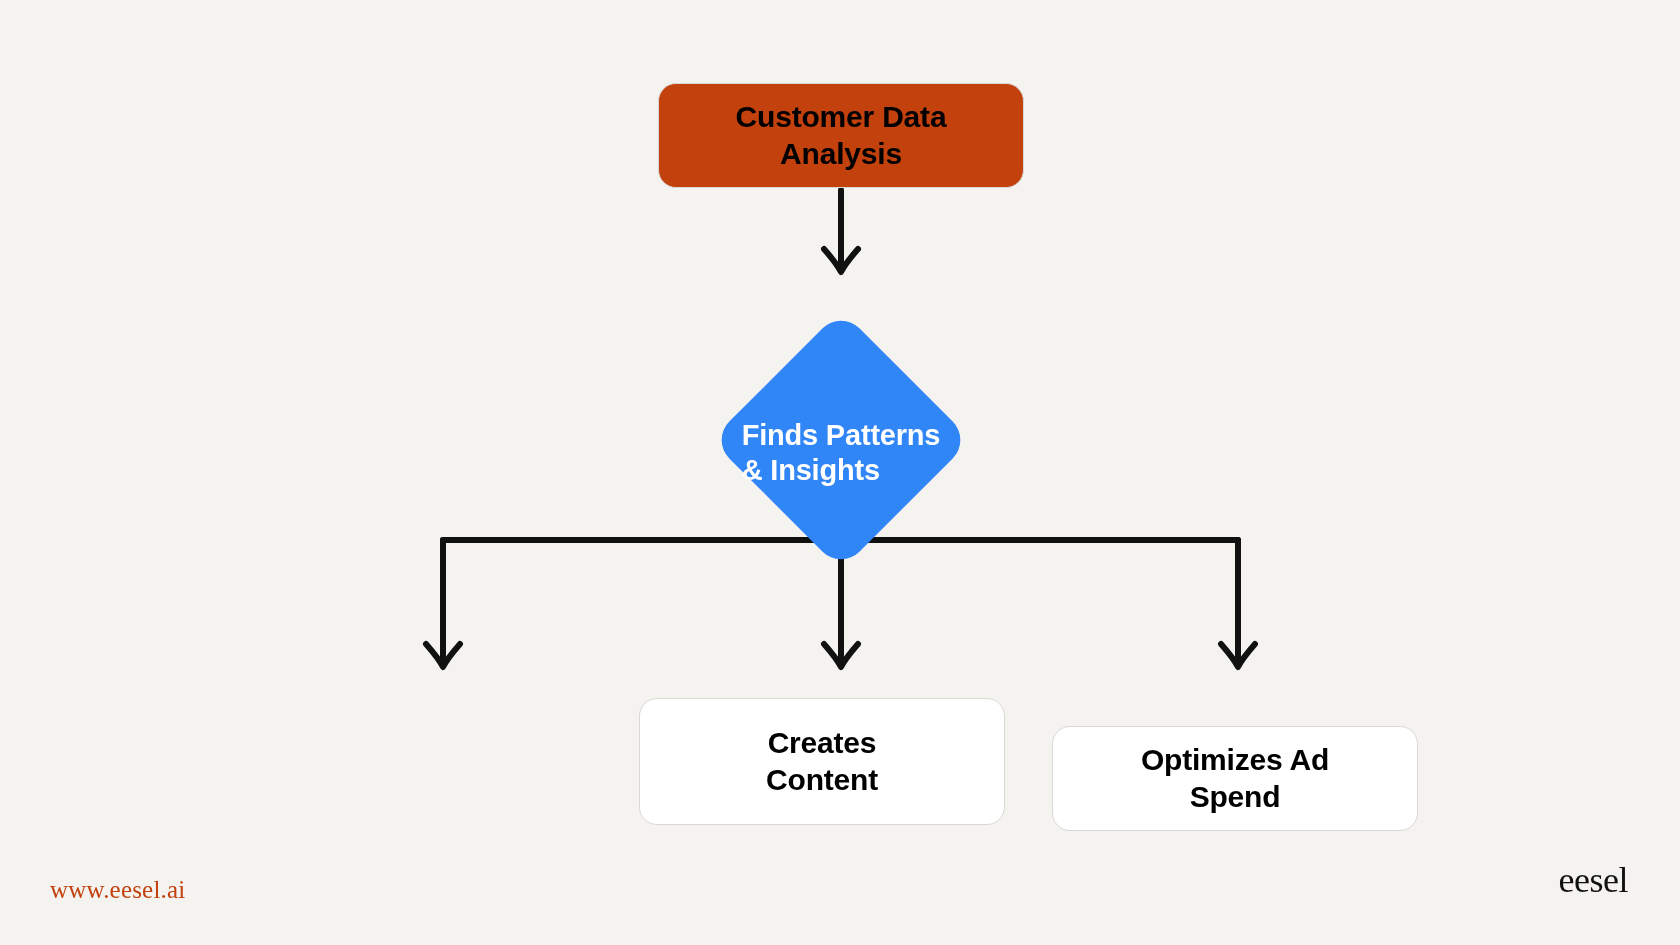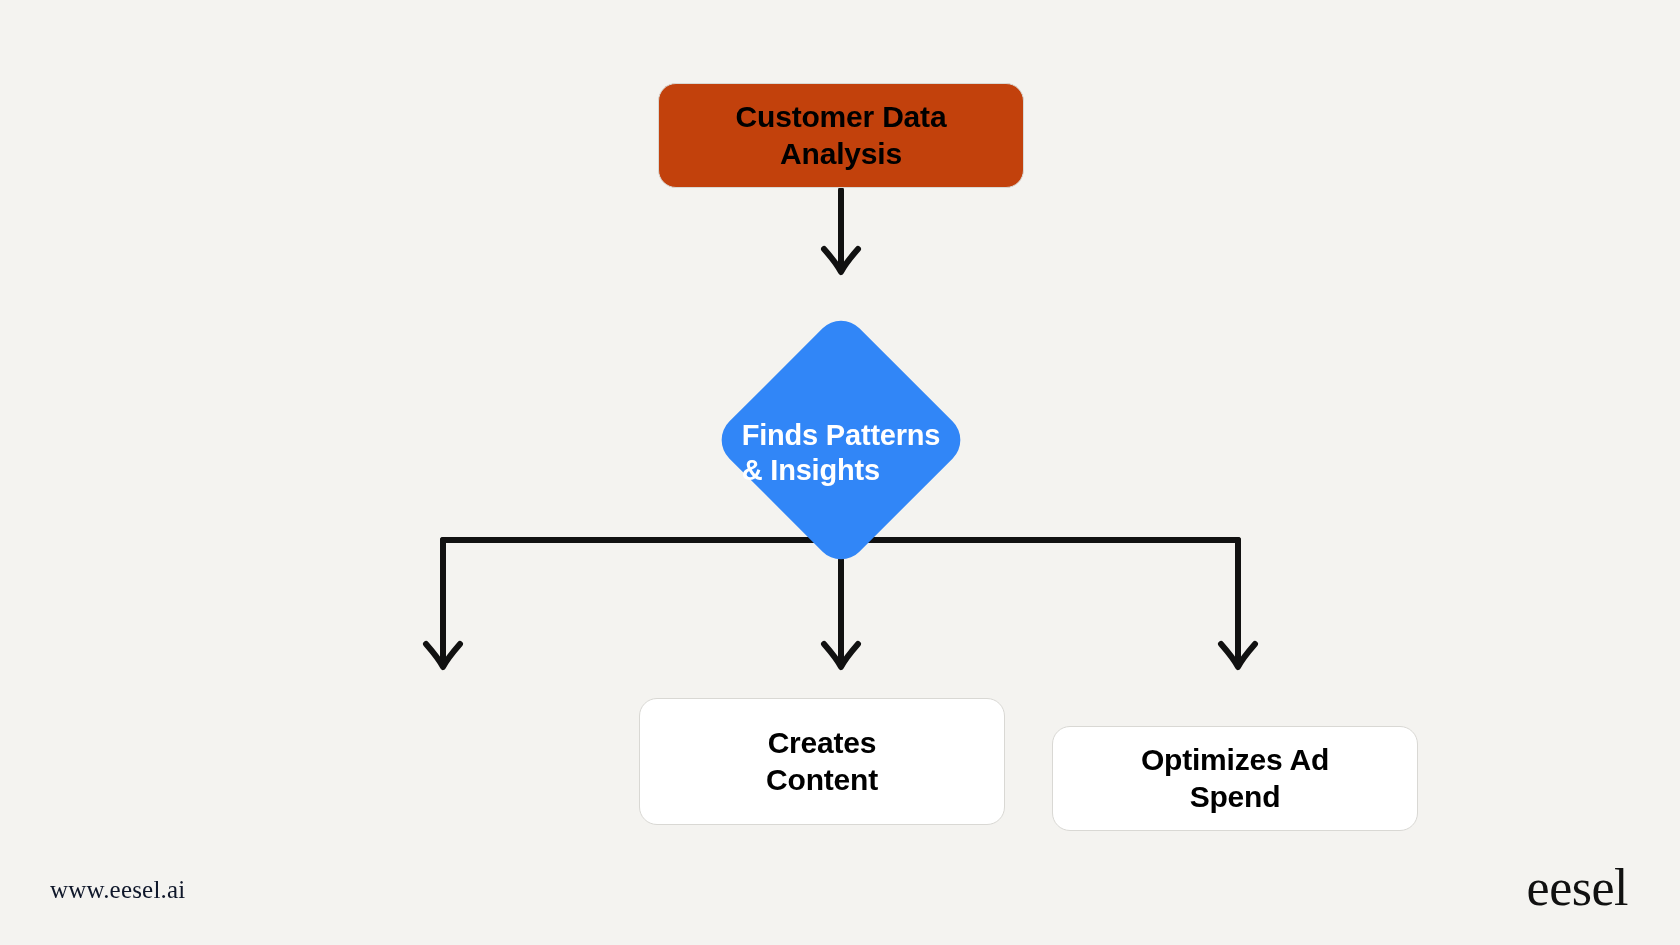--- a/index.html
+++ b/index.html
@@ -123,30 +123,30 @@
     box-sizing: border-box;
   }
 
   
   #footer-url {
     position: absolute;
     left: 50px;
     top: 876px;
     font-family: "Liberation Serif", serif;
     font-size: 25px;
-    color: #0f172a;
+    color: #c2410c;
     letter-spacing: 0.2px;
     z-index: 4;
   }
   #footer-logo {
     position: absolute;
     right: 52px;
     top: 862px;
     font-family: "Liberation Serif", serif;
-    font-size: 52px;
+    font-size: 36px;
     color: #111111;
     letter-spacing: -0.5px;
     line-height: 1;
     z-index: 4;
   }
 </style>
 </head>
 <body style="background: rgb(244, 243, 240);">
 
 <div id="stage">

